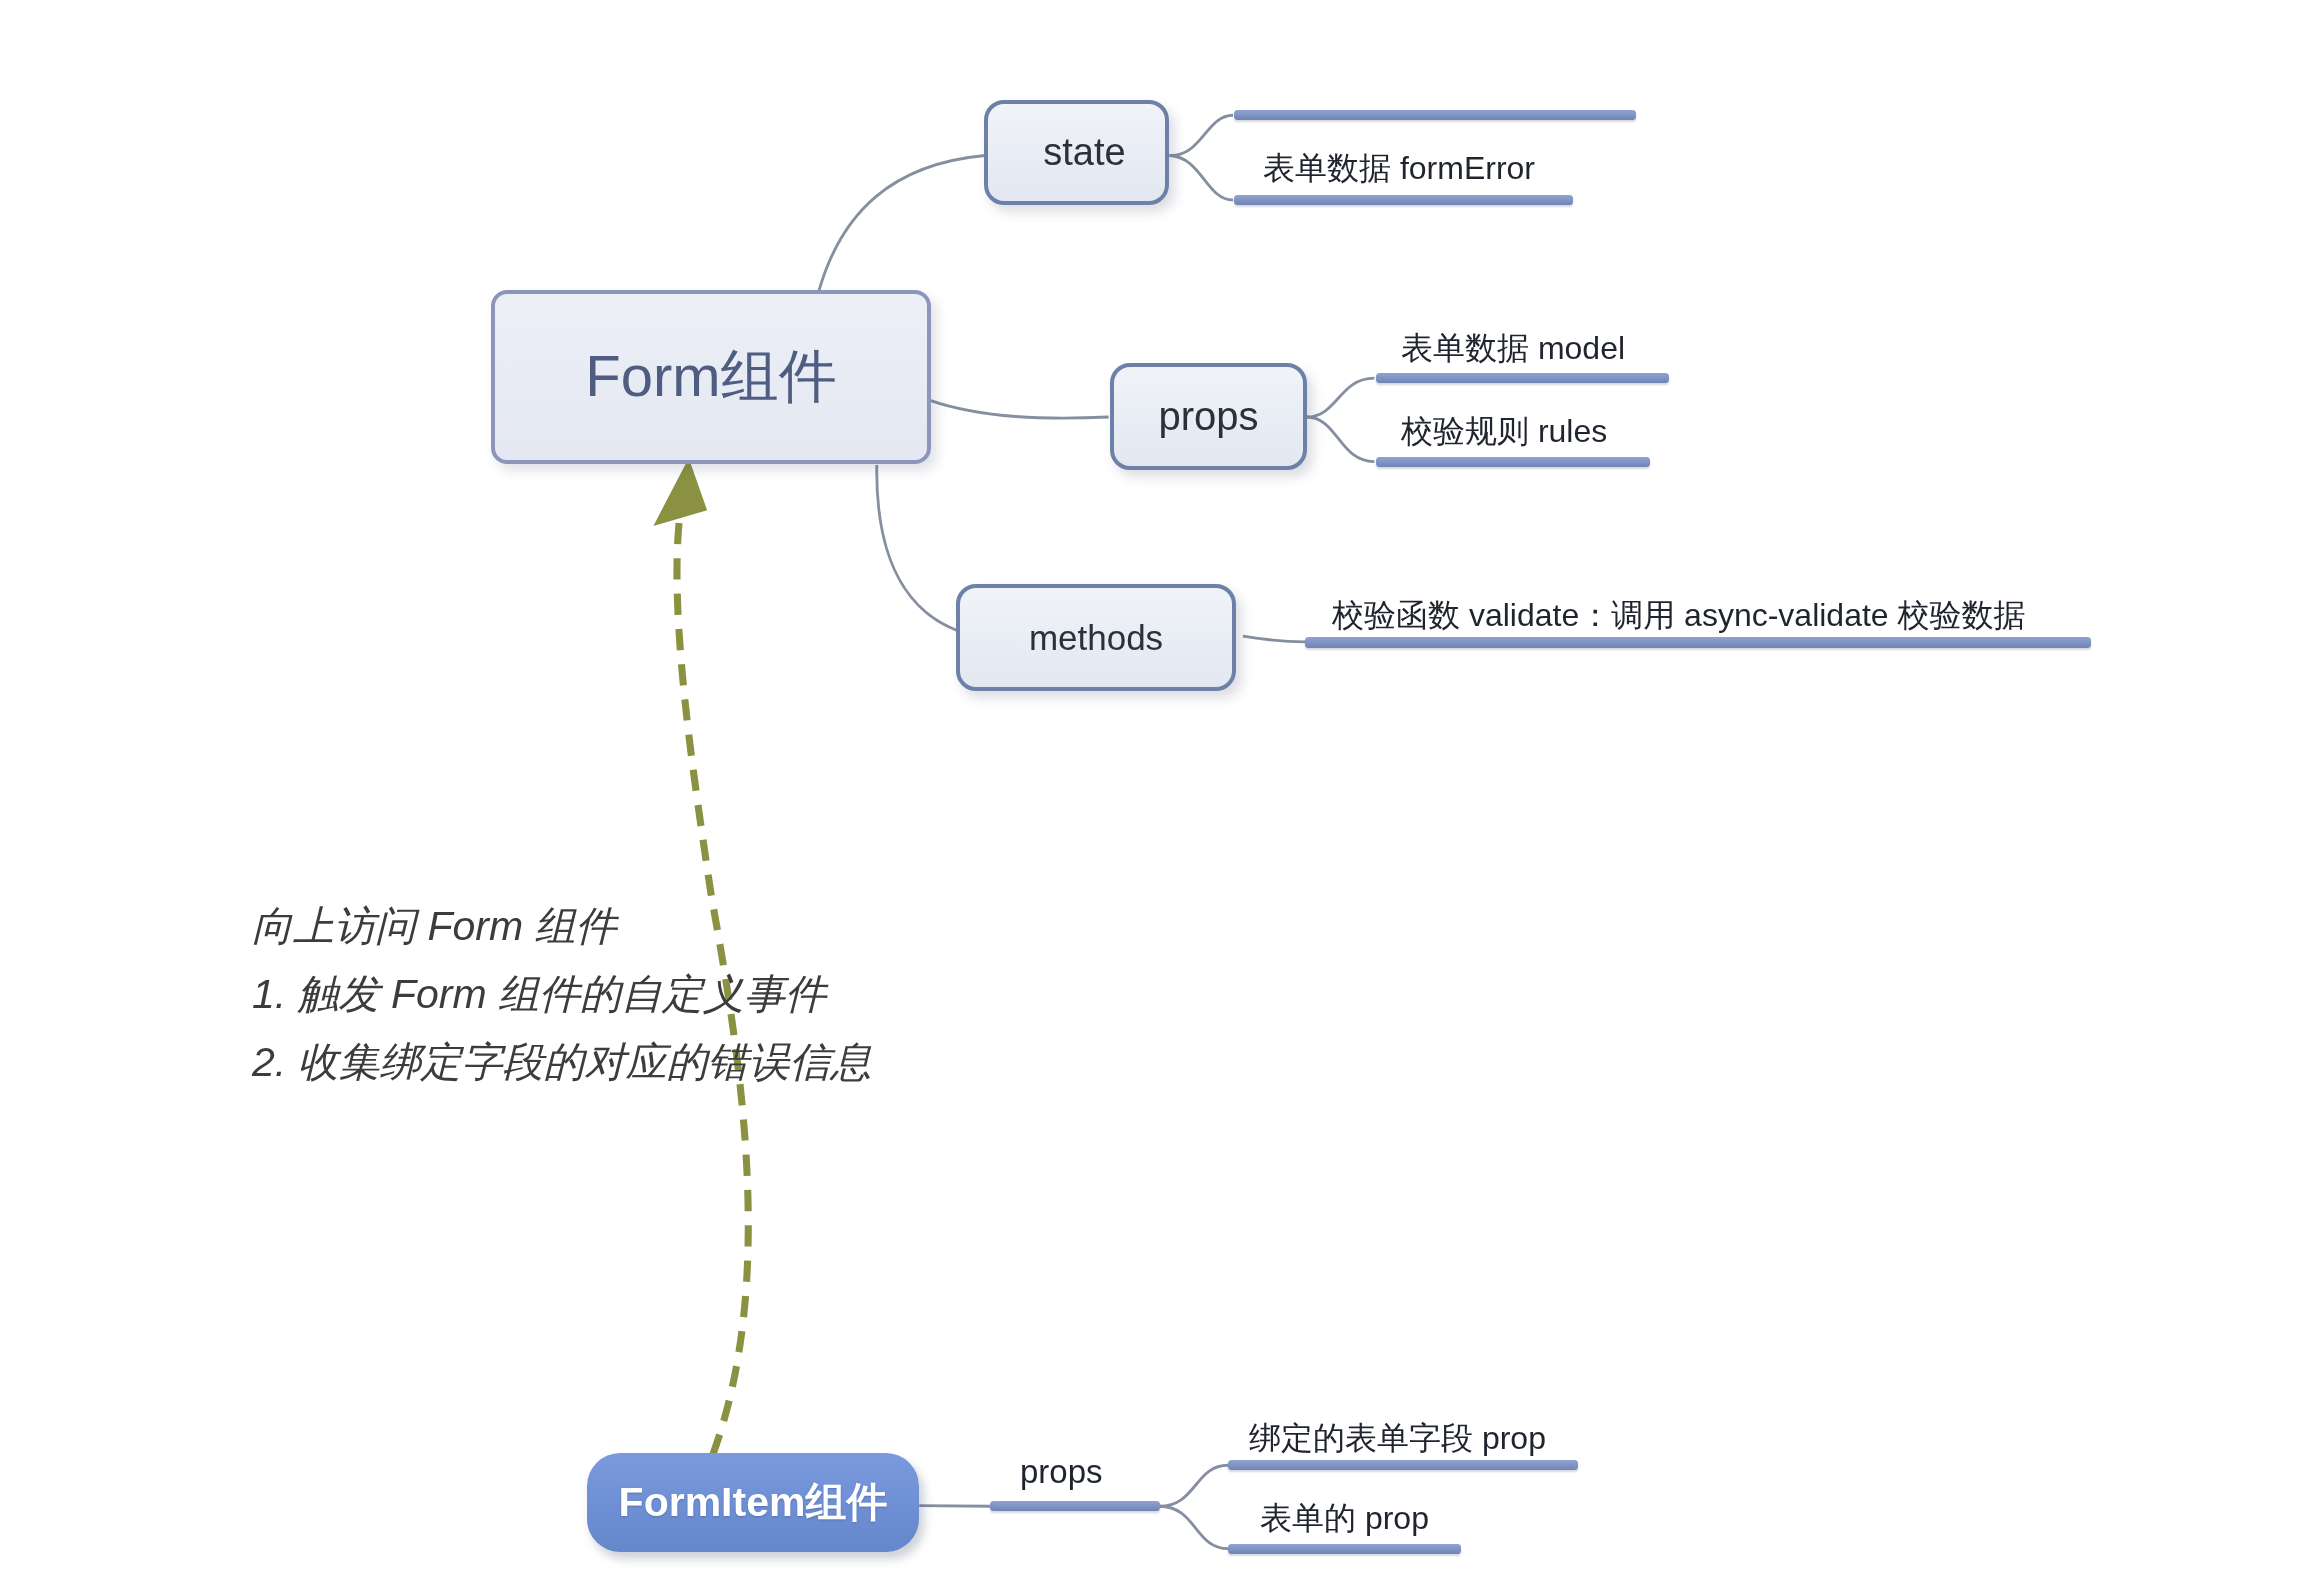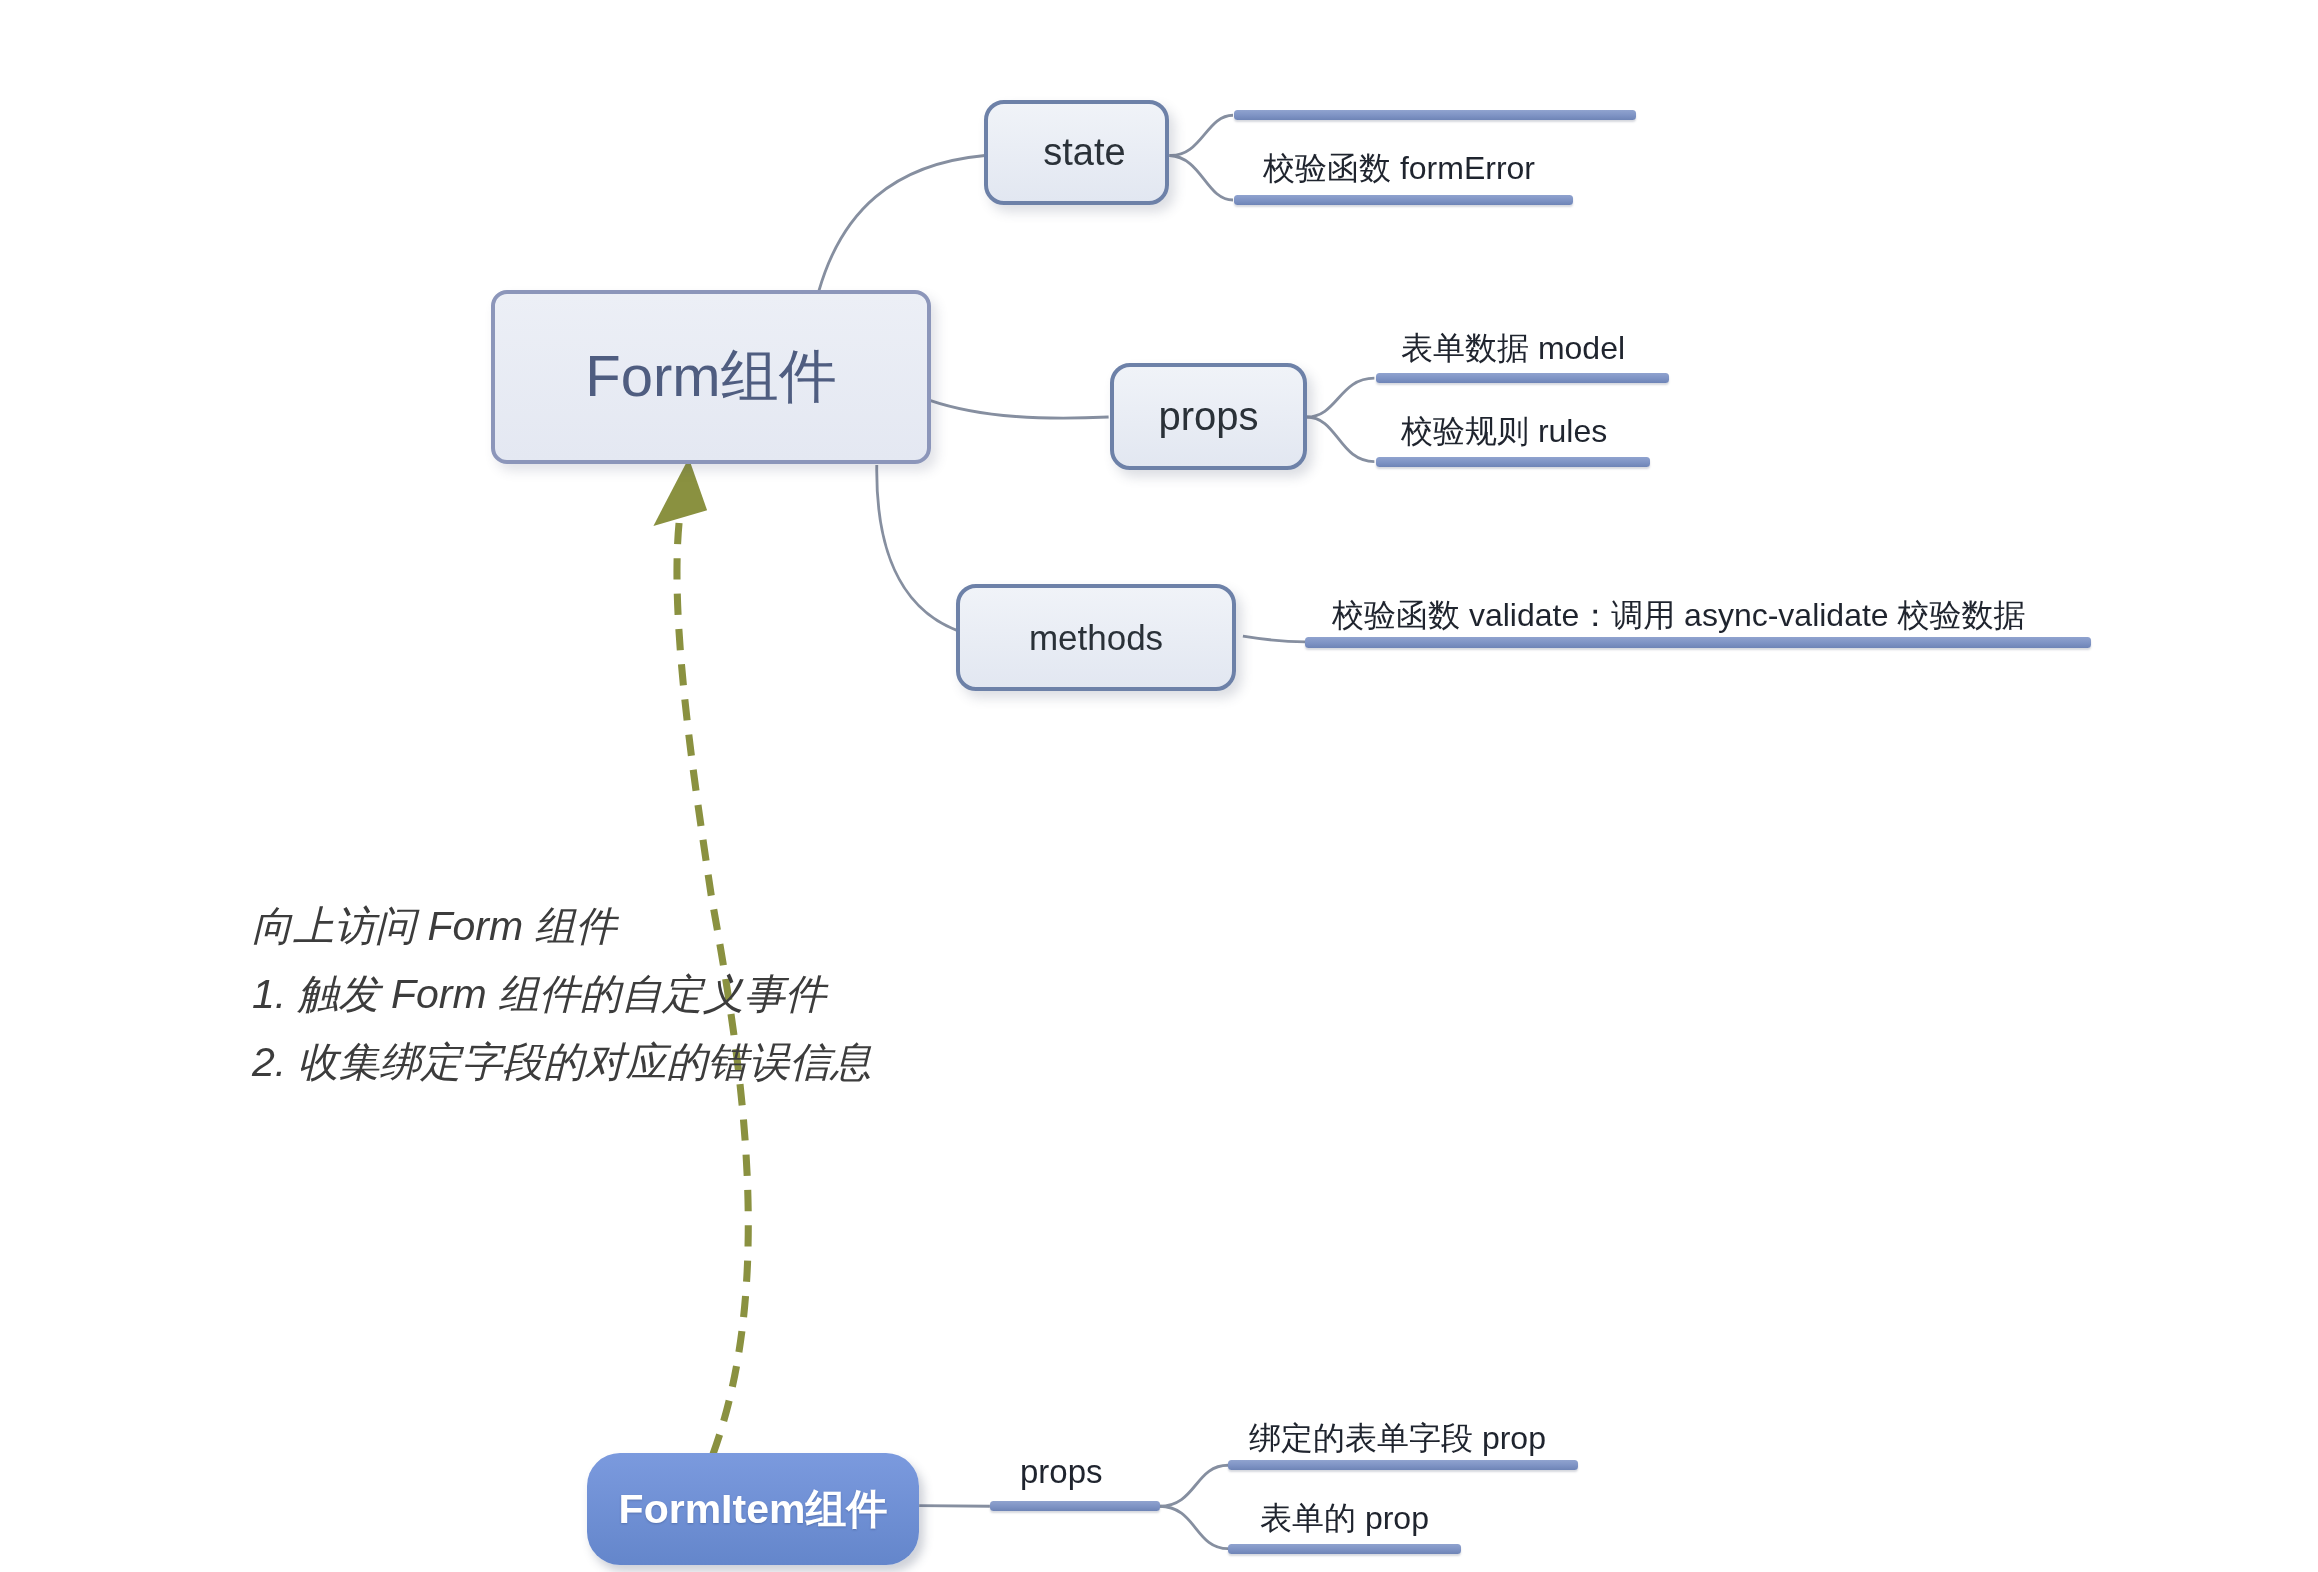--- a/index.html
+++ b/index.html
@@ -95,40 +95,40 @@
     <path d="M 1640 2131 C 1692 2131, 1690 2191, 1737 2191" stroke="#868fa0" stroke-width="4"></path>
 
     <path d="M 1008 2058 C 1095 1820, 1052 1520, 1006 1268 C 978 1080, 938 820, 968 690" stroke="#8a9140" stroke-width="10" stroke-dasharray="30 20"></path>
     <polygon points="974,648 924,744 1000,722" fill="#8a9140"></polygon>
   </svg>
 
   <div class="node rootbox" style="left:491px;top:290px;width:440px;height:174px;font-size:58px;">Form组件</div>
 
   <div class="node box" style="left:984px;top:100px;width:185px;height:105px;font-size:38px;padding-left:16px;">state</div>
   <div class="bar" style="left:1234px;top:110px;width:402px;height:10px;"></div>
-  <div class="leaf" style="left:1263px;top:147px;">校验函数 formError</div>
+  <div class="leaf" style="left:1263px;top:147px;">表单数据 formError</div>
   <div class="bar" style="left:1234px;top:195px;width:339px;height:10px;"></div>
 
   <div class="node box" style="left:1110px;top:363px;width:197px;height:107px;font-size:40px;">props</div>
   <div class="leaf" style="left:1401px;top:327px;">表单数据 model</div>
   <div class="bar" style="left:1376px;top:373px;width:293px;height:10px;"></div>
   <div class="leaf" style="left:1401px;top:410px;">校验规则 rules</div>
   <div class="bar" style="left:1376px;top:457px;width:274px;height:10px;"></div>
 
   <div class="node box" style="left:956px;top:584px;width:280px;height:107px;font-size:35px;">methods</div>
   <div class="leaf" style="left:1332px;top:594px;">校验函数 validate：调用 async-validate 校验数据</div>
   <div class="bar" style="left:1305px;top:637px;width:786px;height:10.6px;"></div>
 
   <div class="annotation">
     <div>向上访问 Form 组件</div>
     <div>1. 触发 Form 组件的自定义事件</div>
     <div>2. 收集绑定字段的对应的错误信息</div>
   </div>
 
-  <div class="node formitembox" style="left:587px;top:1453px;width:332px;height:112px;font-size:41px;">FormItem组件</div>
+  <div class="node formitembox" style="left:587px;top:1453px;width:332px;height:99px;font-size:41px;">FormItem组件</div>
   <div class="small-label" style="left:1020px;top:1453px;">props</div>
   <div class="bar" style="left:990px;top:1501px;width:170px;height:10px;"></div>
   <div class="leaf" style="left:1249px;top:1417px;">绑定的表单字段 prop</div>
   <div class="bar" style="left:1228px;top:1460px;width:350px;height:10px;"></div>
   <div class="leaf" style="left:1260px;top:1497px;">表单的 prop</div>
   <div class="bar" style="left:1228px;top:1544px;width:233px;height:10px;"></div>
 
 </div>
 
 

